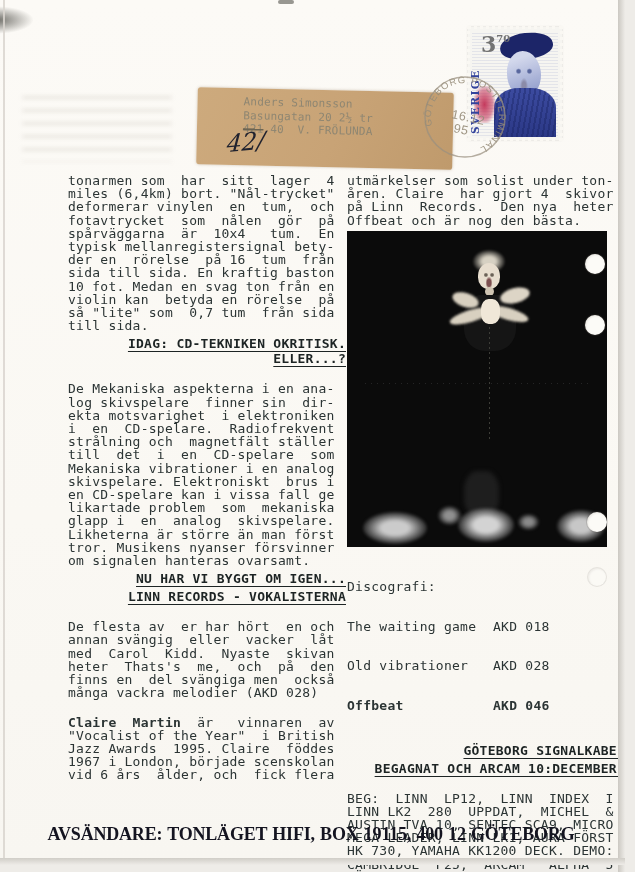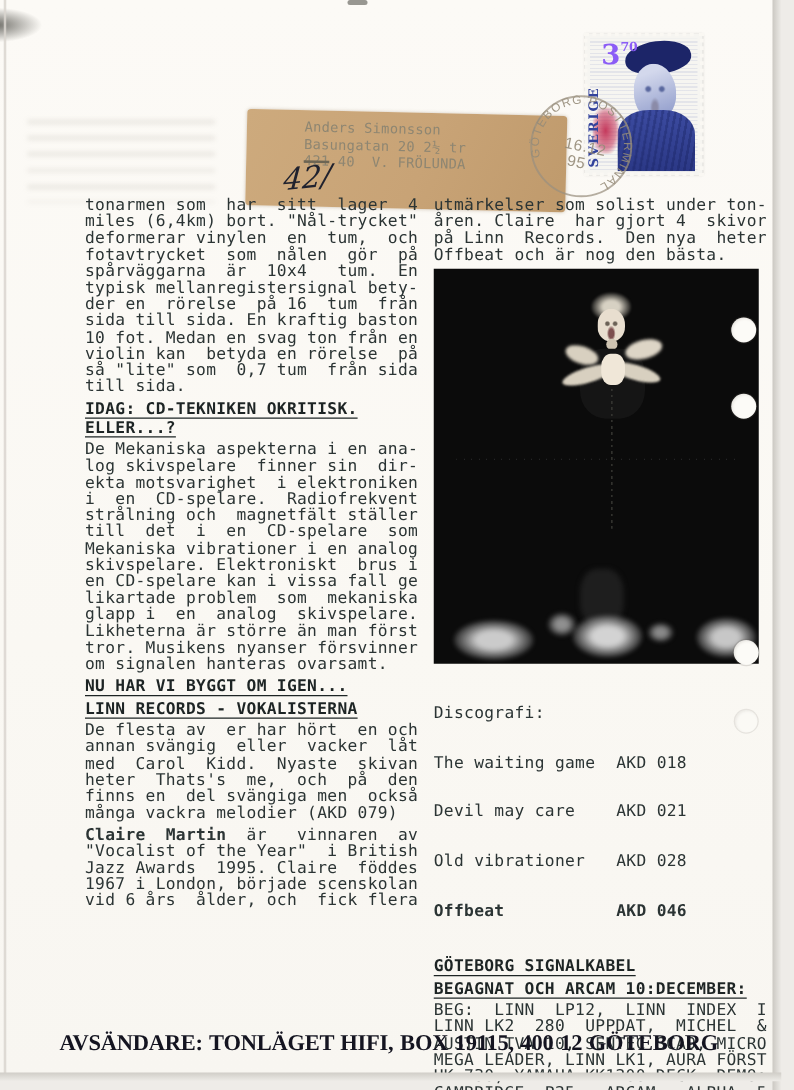--- a/index.html
+++ b/index.html
@@ -58,21 +58,21 @@
       radial-gradient(circle at 66% 44%, #59679e 1.5px, rgba(0,0,0,0) 3px),
       radial-gradient(ellipse at 50% 76%, #8b8ba8 2px, rgba(0,0,0,0) 4px),
       linear-gradient(160deg,#d3d8ec 20%,#9aa5d0 80%);}
   .stamp-coat{position:absolute;left:28%;top:54%;width:66%;height:43%;
     background:
       repeating-linear-gradient(100deg,rgba(20,30,90,.35) 0 2px,rgba(0,0,0,0) 2px 5px),
       linear-gradient(180deg,#3c4ba0,#2b3886);
     border-radius:40% 40% 0 0;}
   .stamp-red{position:absolute;left:6%;top:52%;width:23%;height:33%;
     background:radial-gradient(ellipse at 50% 50%,#c53a5d 0%,rgba(197,58,93,.55) 55%,rgba(197,58,93,0) 80%);}
-  .stamp-value{position:absolute;left:13px;top:4px;color:#8b5cf6;font-family:"DejaVu Serif",serif;}
+  .stamp-value{position:absolute;left:13px;top:4px;color:#737373;font-family:"DejaVu Serif",serif;}
   .v-main{font-size:22px;font-weight:bold;}
   .v-sup{font-size:10px;font-weight:bold;vertical-align:10px;}
   .stamp-country{
     position:absolute;left:1px;bottom:6px;height:70px;
     writing-mode:vertical-rl;transform:rotate(180deg);
     font-family:"DejaVu Serif",serif;font-size:10.5px;font-weight:bold;
     letter-spacing:1.5px;color:#33439c;}
 
   
   .postmark{position:absolute;left:415px;top:67px;width:100px;height:100px;opacity:.9;}
@@ -81,25 +81,25 @@
   .pm-arc-text{font-size:9.5px;letter-spacing:1.1px;}
   .pm-date{font-size:12.5px;letter-spacing:.5px;}
 
   
   .col{position:absolute;top:158px;color:#2b3434;}
   .col-left{left:68px;width:278px;}
   .col-right{left:347px;width:278px;}
   .mono{
     font-family:"DejaVu Sans Mono",monospace;
     font-size:13px;line-height:13.2px;letter-spacing:.25px;
-    white-space:pre-wrap;margin:0 0 4px;
+    white-space:pre-wrap;margin:16px 0 4px;
   }
   .hd{
     font-weight:bold;color:#1d2424;line-height:15px;margin:0 0 3px;
-    text-decoration:underline;text-decoration-thickness:1.4px;text-underline-offset:2.5px;
+    text-decoration:underline;text-decoration-thickness:1.4px;text-underline-offset:2.5px;text-align:right;
   }
   .b{font-weight:bold;}
 
   
   .disc{margin:0 0 4px;}
   .disc-row{display:flex;line-height:13.2px;}
   .disc-title{width:146px;}
 
   
   .photo{position:relative;width:260px;height:316px;background:#0b0b0b;margin:0 0 7px;overflow:hidden;}
@@ -206,21 +206,21 @@
 Likheterna är större än man först
 tror. Musikens nyanser försvinner
 om signalen hanteras ovarsamt.</p>
     <h3 class="mono hd">NU HAR VI BYGGT OM IGEN...</h3>
     <h3 class="mono hd">LINN RECORDS - VOKALISTERNA</h3>
     <p class="mono">De flesta av  er har hört  en och
 annan svängig  eller  vacker  låt
 med  Carol  Kidd.  Nyaste  skivan
 heter  Thats's  me,  och  på  den
 finns en  del svängiga men  också
-många vackra melodier (AKD 079)</p>
+många vackra melodier (AKD 028)</p>
     <p class="mono"><span class="b">Claire  Martin</span><span>  är   vinnaren  av
 "Vocalist of the Year"  i British
 Jazz Awards  1995. Claire  föddes
 1967 i London, började scenskolan
 vid 6 års  ålder, och  fick flera</span></p>
   </div>
 
   <div class="col col-right">
     <p class="mono">utmärkelser som solist under ton-
 åren. Claire  har gjort 4  skivor
@@ -243,21 +243,20 @@
       <div class="ph blob1"></div>
       <div class="ph blob2"></div>
       <div class="ph blob3"></div>
       <div class="ph blob4"></div>
       <div class="ph blob5"></div>
     </div>
 
     <div class="mono disc">
       <div>Discografi:</div>
       <div class="disc-row"><span class="disc-title">The waiting game</span><span>AKD 018</span></div>
-      <div class="disc-row"><span class="disc-title">Devil may care</span><span>AKD 021</span></div>
       <div class="disc-row"><span class="disc-title">Old vibrationer</span><span>AKD 028</span></div>
       <div class="disc-row b"><span class="disc-title">Offbeat</span><span>AKD 046</span></div>
     </div>
 
     <h3 class="mono hd">GÖTEBORG SIGNALKABEL</h3>
     <h3 class="mono hd">BEGAGNAT OCH ARCAM 10:DECEMBER:</h3>
     <p class="mono">BEG:  LINN  LP12,  LINN  INDEX  I
 LINN LK2  280  UPPDAT,  MICHEL  &amp;
 AUSTIN TVA 10, SENTEC SCA9, MICRO
 MEGA LEADER, LINN LK1, AURA FÖRST

